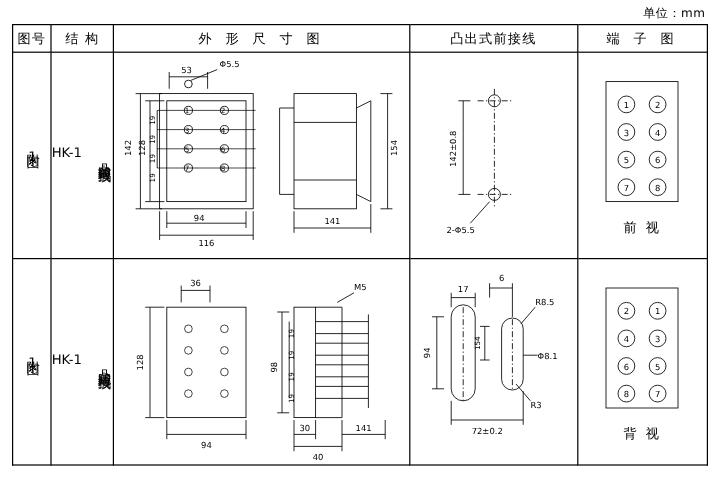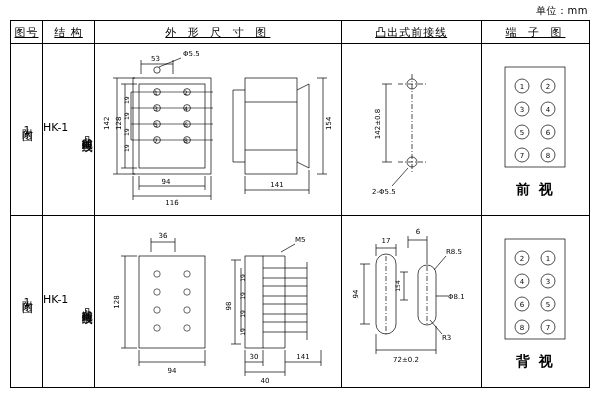--- a/index.html
+++ b/index.html
@@ -22,21 +22,21 @@
     table-layout:fixed;
   }
   table.main td,table.main th{
     border:1px solid #000;
     padding:0;
     text-align:center;
     vertical-align:middle;
     font-weight:normal;
     font-size:11px;
   }
-  thead td{height:22px;text-decoration:underline;}
+  thead td{height:22px;}
   .hd{letter-spacing:4px;font-size:12px;}
   .hd2{letter-spacing:1px;font-size:12px;}
   .col-a{width:32px;}
   .col-b{width:52px;}
   .col-c{width:246px;}
   .col-d{width:140px;}
   .col-e{width:108px;}
   .vwrap{
     display:flex;justify-content:center;align-items:center;height:100%;
   }
@@ -50,21 +50,21 @@
   .structcell .vcol{letter-spacing:1px;}
   .structcell .name{
     font-size:11px;margin-bottom:4px;letter-spacing:0;
   }
   .struct-inner{display:flex;align-items:center;justify-content:space-between;height:100%;}
 
   .cellbox{position:relative;width:100%;height:100%;}
   svg{display:block;}
   .lbl{font-size:7px;font-family:"DejaVu Sans","Liberation Sans",sans-serif;}
   .lbl6{font-size:6px;font-family:"DejaVu Sans","Liberation Sans",sans-serif;}
-  .termlabel{font-size:14px;letter-spacing:2px;margin-top:2px;font-weight:bold;}
+  .termlabel{font-size:11px;letter-spacing:2px;margin-top:2px;}
   .term-wrap{display:flex;flex-direction:column;align-items:center;justify-content:center;height:100%;}
 </style>
 </head>
 <body>
 
 <div class="page">
 
   <div class="unit">单位：mm</div>
 
   <table class="main">

